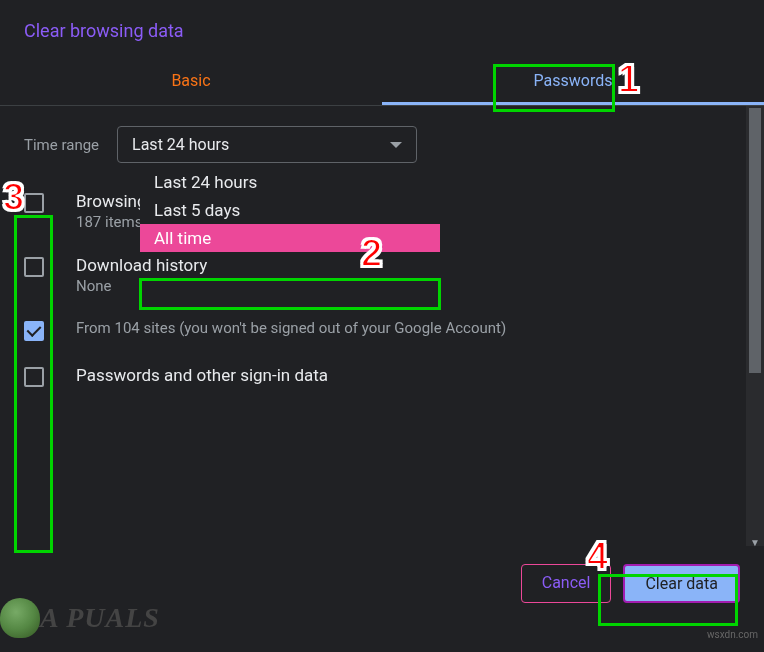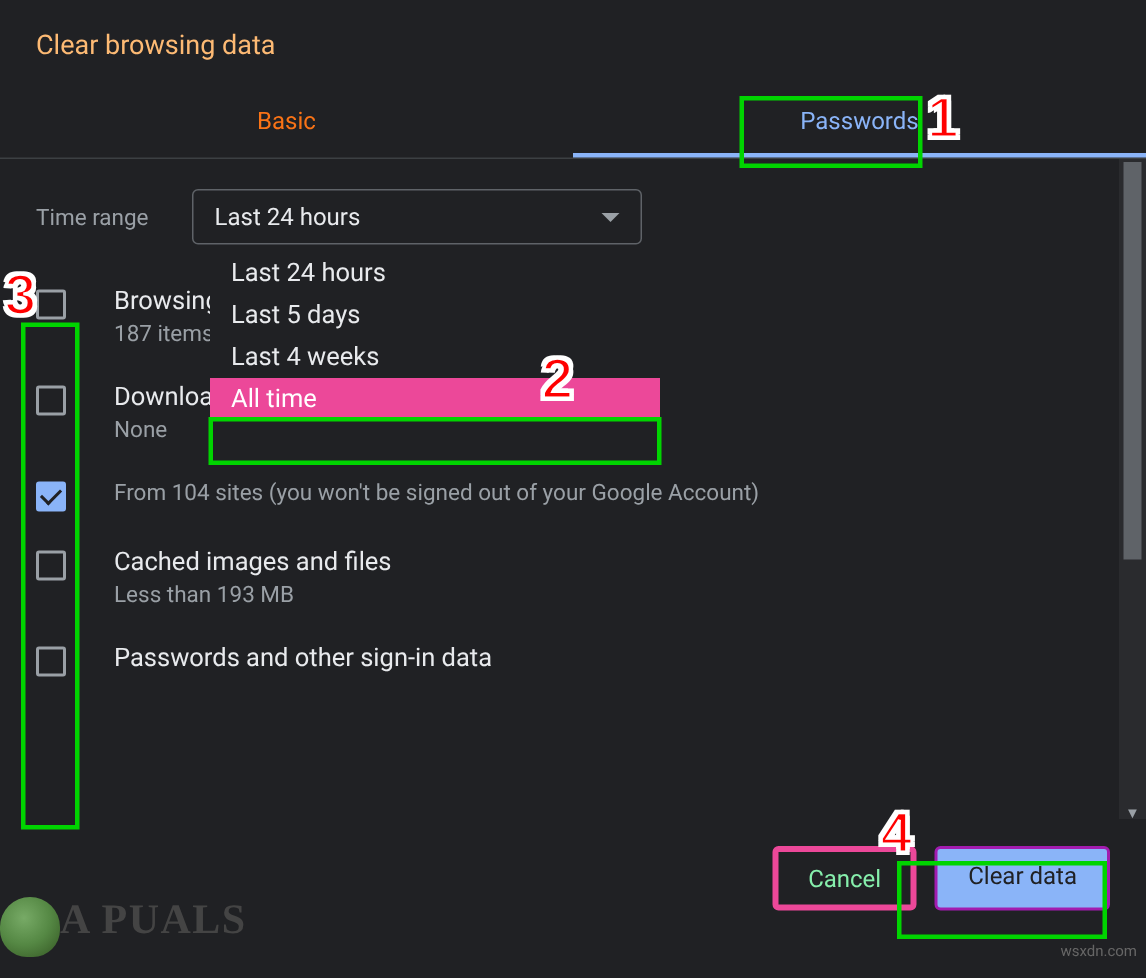--- a/index.html
+++ b/index.html
@@ -8,21 +8,21 @@
     height: 652px;
     background: #202124;
     font-family: Roboto, Arial, sans-serif;
     color: #e8eaed;
     position: relative;
     overflow: hidden;
   }
   .dialog-title {
     font-size: 18px;
     padding: 20px 24px 16px;
-    color: #fdba74;
+    color: #8b5cf6;
   }
   .tabs {
     display: flex;
     border-bottom: 1px solid #3c4043;
   }
   .tab {
     flex: 1;
     text-align: center;
     padding: 14px 0 12px;
     font-size: 16px;
@@ -66,21 +66,21 @@
     align-items: center;
     justify-content: center;
     color: #9aa0a6;
     font-size: 10px;
   }
   .scroll-arrow-down { bottom: 4px; }
   .label-timerange {
     display: inline-block;
     font-size: 15px;
     color: #9aa0a6;
-    margin-right: 29px;
+    margin-right: 18px;
   }
   .timerange-row {
     display: flex;
     align-items: center;
     margin-bottom: 28px;
   }
   .select {
     display: inline-flex;
     align-items: center;
     justify-content: space-between;
@@ -166,22 +166,22 @@
     padding: 18px 24px;
   }
   .btn {
     font-size: 16px;
     padding: 8px 20px;
     border-radius: 4px;
     cursor: pointer;
   }
   .btn-cancel {
     background: transparent;
-    border: 4px solid #ec4899;
-    color: #86efac;
+    border: 1px solid #ec4899;
+    color: #8b5cf6;
   }
   .btn-primary {
     background: #8ab4f8;
     border: 2px solid #a21caf;
     color: #202124;
   }
   
   .annot-box {
     position: absolute;
     border: 3px solid #00d400;
@@ -203,21 +203,22 @@
     position: absolute;
     bottom: 14px;
     left: 0;
     font-family: 'Comic Sans MS', cursive;
     font-size: 28px;
     font-weight: bold;
     color: #444;
     letter-spacing: 1px;
     z-index: 1;
     display: flex;
-    align-items: flex-start;
+    align-items: center;
+    font-style: italic;
   }
   .watermark-icon {
     width: 40px;
     height: 40px;
     background: radial-gradient(circle at 40% 35%, #7a6 0%, #584 50%, #352 100%);
     border-radius: 50% 50% 45% 45%;
     margin-right: 0px;
     position: relative;
   }
   .corner-text {
@@ -246,21 +247,20 @@
       <span class="label-timerange">Time range</span>
       <div class="select">
         <span>Last 24 hours</span>
         <span class="caret"></span>
       </div>
     </div>
 
     <div class="dropdown">
       <div class="dropdown-item">Last 24 hours</div>
       <div class="dropdown-item">Last 5 days</div>
-      <div class="dropdown-item">Last 4 weeks</div>
       <div class="dropdown-item selected">All time</div>
     </div>
 
     <div class="items">
       <div class="item">
         <div class="checkbox"></div>
         <div class="item-texts">
           <div class="item-title">Browsing history</div>
           <div class="item-sub">187 items</div>
         </div>
@@ -274,27 +274,20 @@
       </div>
       <div class="item">
         <div class="checkbox checked"></div>
         <div class="item-texts">
           <div class="item-sub">From 104 sites (you won't be signed out of your Google Account)</div>
         </div>
       </div>
       <div class="item">
         <div class="checkbox"></div>
         <div class="item-texts">
-          <div class="item-title">Cached images and files</div>
-          <div class="item-sub">Less than 193 MB</div>
-        </div>
-      </div>
-      <div class="item">
-        <div class="checkbox"></div>
-        <div class="item-texts">
           <div class="item-title">Passwords and other sign-in data</div>
           <div class="item-sub"></div>
         </div>
       </div>
     </div>
 
   </div>
   <div class="scrollbar">
     <div class="scroll-thumb"></div>
     <div class="scroll-arrow-down">▼</div>

